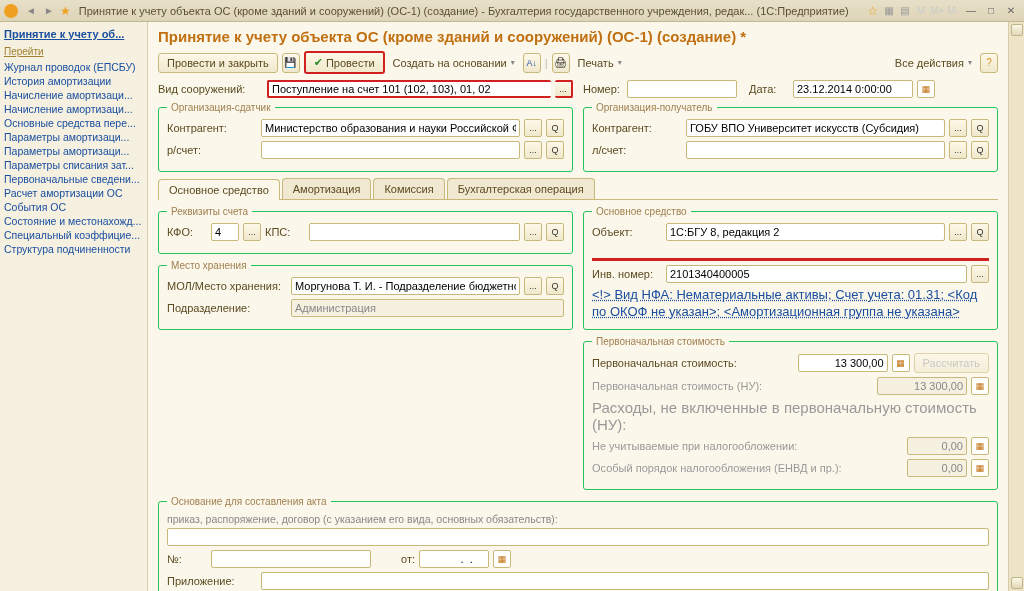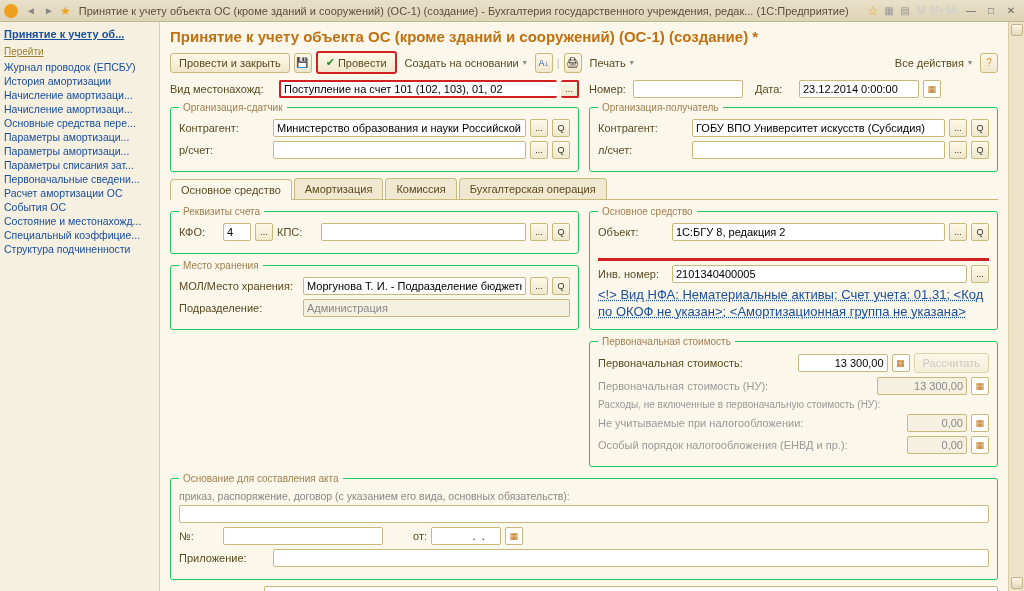--- a/index.html
+++ b/index.html
@@ -7,21 +7,21 @@
 .titlebar { height: 22px; background: linear-gradient(#e8e0c8,#ddd4b8); display: flex; align-items: center; padding: 0 4px; border-bottom: 1px solid #c0b890; }
 .titlebar .icon { width: 14px; height: 14px; background: #f0a020; border-radius: 50%; margin-right: 4px; }
 .titlebar .nav-arrow { width: 16px; height: 16px; margin: 0 1px; display: inline-flex; align-items: center; justify-content: center; font-size: 10px; color: #888; }
 .titlebar .star { color: #f0a020; margin: 0 2px; font-size: 12px; }
 .titlebar .title { flex: 1; color: #5a5038; font-size: 11px; margin-left: 6px; overflow: hidden; white-space: nowrap; }
 .titlebar .right-icons { display: flex; gap: 2px; align-items: center; }
 .titlebar .tb-btn { width: 14px; height: 14px; display: inline-flex; align-items: center; justify-content: center; font-size: 10px; color: #999; }
 .win-btn { width: 18px; height: 14px; display: inline-flex; align-items: center; justify-content: center; font-size: 10px; color: #666; }
 
 .main { display: flex; height: 569px; }
-.sidebar { width: 160px; background: #f5f0e0; padding: 6px 4px; border-right: 1px solid #d6cca8; }
+.sidebar { width: 148px; background: #f5f0e0; padding: 6px 4px; border-right: 1px solid #d6cca8; }
 .sidebar .sb-head { color: #1a4fa0; text-decoration: underline; font-weight: bold; font-size: 11px; margin-bottom: 4px; display: block; white-space: nowrap; overflow: hidden; text-overflow: ellipsis; }
 .sidebar .sb-section { color: #a08030; font-size: 10px; margin: 6px 0 3px; text-decoration: underline; }
 .sidebar a.nav { display: block; color: #1a4fa0; font-size: 10.5px; padding: 1px 0; white-space: nowrap; overflow: hidden; text-overflow: ellipsis; }
 
 .content { flex: 1; padding: 6px 10px; background: #fbf7eb; overflow: hidden; }
 h1.pg-title { color: #c07010; font-size: 15px; font-weight: bold; margin-bottom: 6px; }
 .toolbar { display: flex; align-items: center; gap: 4px; margin-bottom: 6px; flex-wrap: wrap; }
 .btn { border: 1px solid #c8b87a; background: linear-gradient(#fdf8e8,#f0e8cc); padding: 3px 8px; border-radius: 3px; font-size: 11px; color: #5a4a20; cursor: pointer; display: inline-flex; align-items: center; gap: 3px; }
 .btn.red-border { border: 2px solid #d02020; }
 .btn-icon { width: 18px; height: 20px; border: 1px solid #c8b87a; background: linear-gradient(#fdf8e8,#f0e8cc); border-radius: 3px; display: inline-flex; align-items: center; justify-content: center; font-size: 10px; cursor: pointer; }
@@ -113,21 +113,21 @@
       <button class="btn-icon">🖨</button>
       <span class="link-btn">Печать</span>
       <span class="spacer"></span>
       <span class="link-btn">Все действия</span>
       <button class="btn-icon" style="color:#e09020">?</button>
     </div>
 
     <div class="columns">
       <div class="col">
         <div class="form-row">
-          <span class="lbl md">Вид местонахожд:</span>
+          <span class="lbl md">Вид сооружений:</span>
           <input class="inp red-border" value="Поступление на счет 101 (102, 103), 01, 02" style="">
           <span class="sel-btn red-border">...</span>
         </div>
       </div>
       <div class="col">
         <div class="form-row">
           <span class="lbl sm">Номер:</span>
           <input class="inp" style="max-width: 110px;">
           <span class="lbl sm" style="margin-left:8px">Дата:</span>
           <input class="inp" style="max-width: 120px;" value="23.12.2014 0:00:00">
@@ -231,21 +231,21 @@
             <input class="inp num-cell" style="max-width: 90px;" value="13 300,00">
             <span class="cal-btn">▦</span>
             <button class="btn" style="color:#aaa;opacity:.6">Рассчитать</button>
           </div>
           <div class="form-row" style="color:#999">
             <span class="lbl" style="flex:1;color:#999">Первоначальная стоимость (НУ):</span>
             <input class="inp ro num-cell" readonly="" style="max-width: 90px;" value="13 300,00">
             <span class="cal-btn">▦</span>
           </div>
           <div class="form-row" style="color:#999">
-              <span style="color:#999;font-size:10px">Расходы, не включенные в первоначальную стоимость (НУ):</span>
+              <span style="color:#999;font-size:15px">Расходы, не включенные в первоначальную стоимость (НУ):</span>
             </div>
           <div class="form-row" style="color:#999">
             <span class="lbl" style="flex:1;color:#999">Не учитываемые при налогообложении:</span>
             <input class="inp ro num-cell" readonly="" style="max-width: 60px;" value="0,00">
             <span class="cal-btn">▦</span>
           </div>
           <div class="form-row" style="color:#999">
             <span class="lbl" style="flex:1;color:#999">Особый порядок налогообложения (ЕНВД и пр.):</span>
             <input class="inp ro num-cell" readonly="" style="max-width: 60px;" value="0,00">
             <span class="cal-btn">▦</span>

